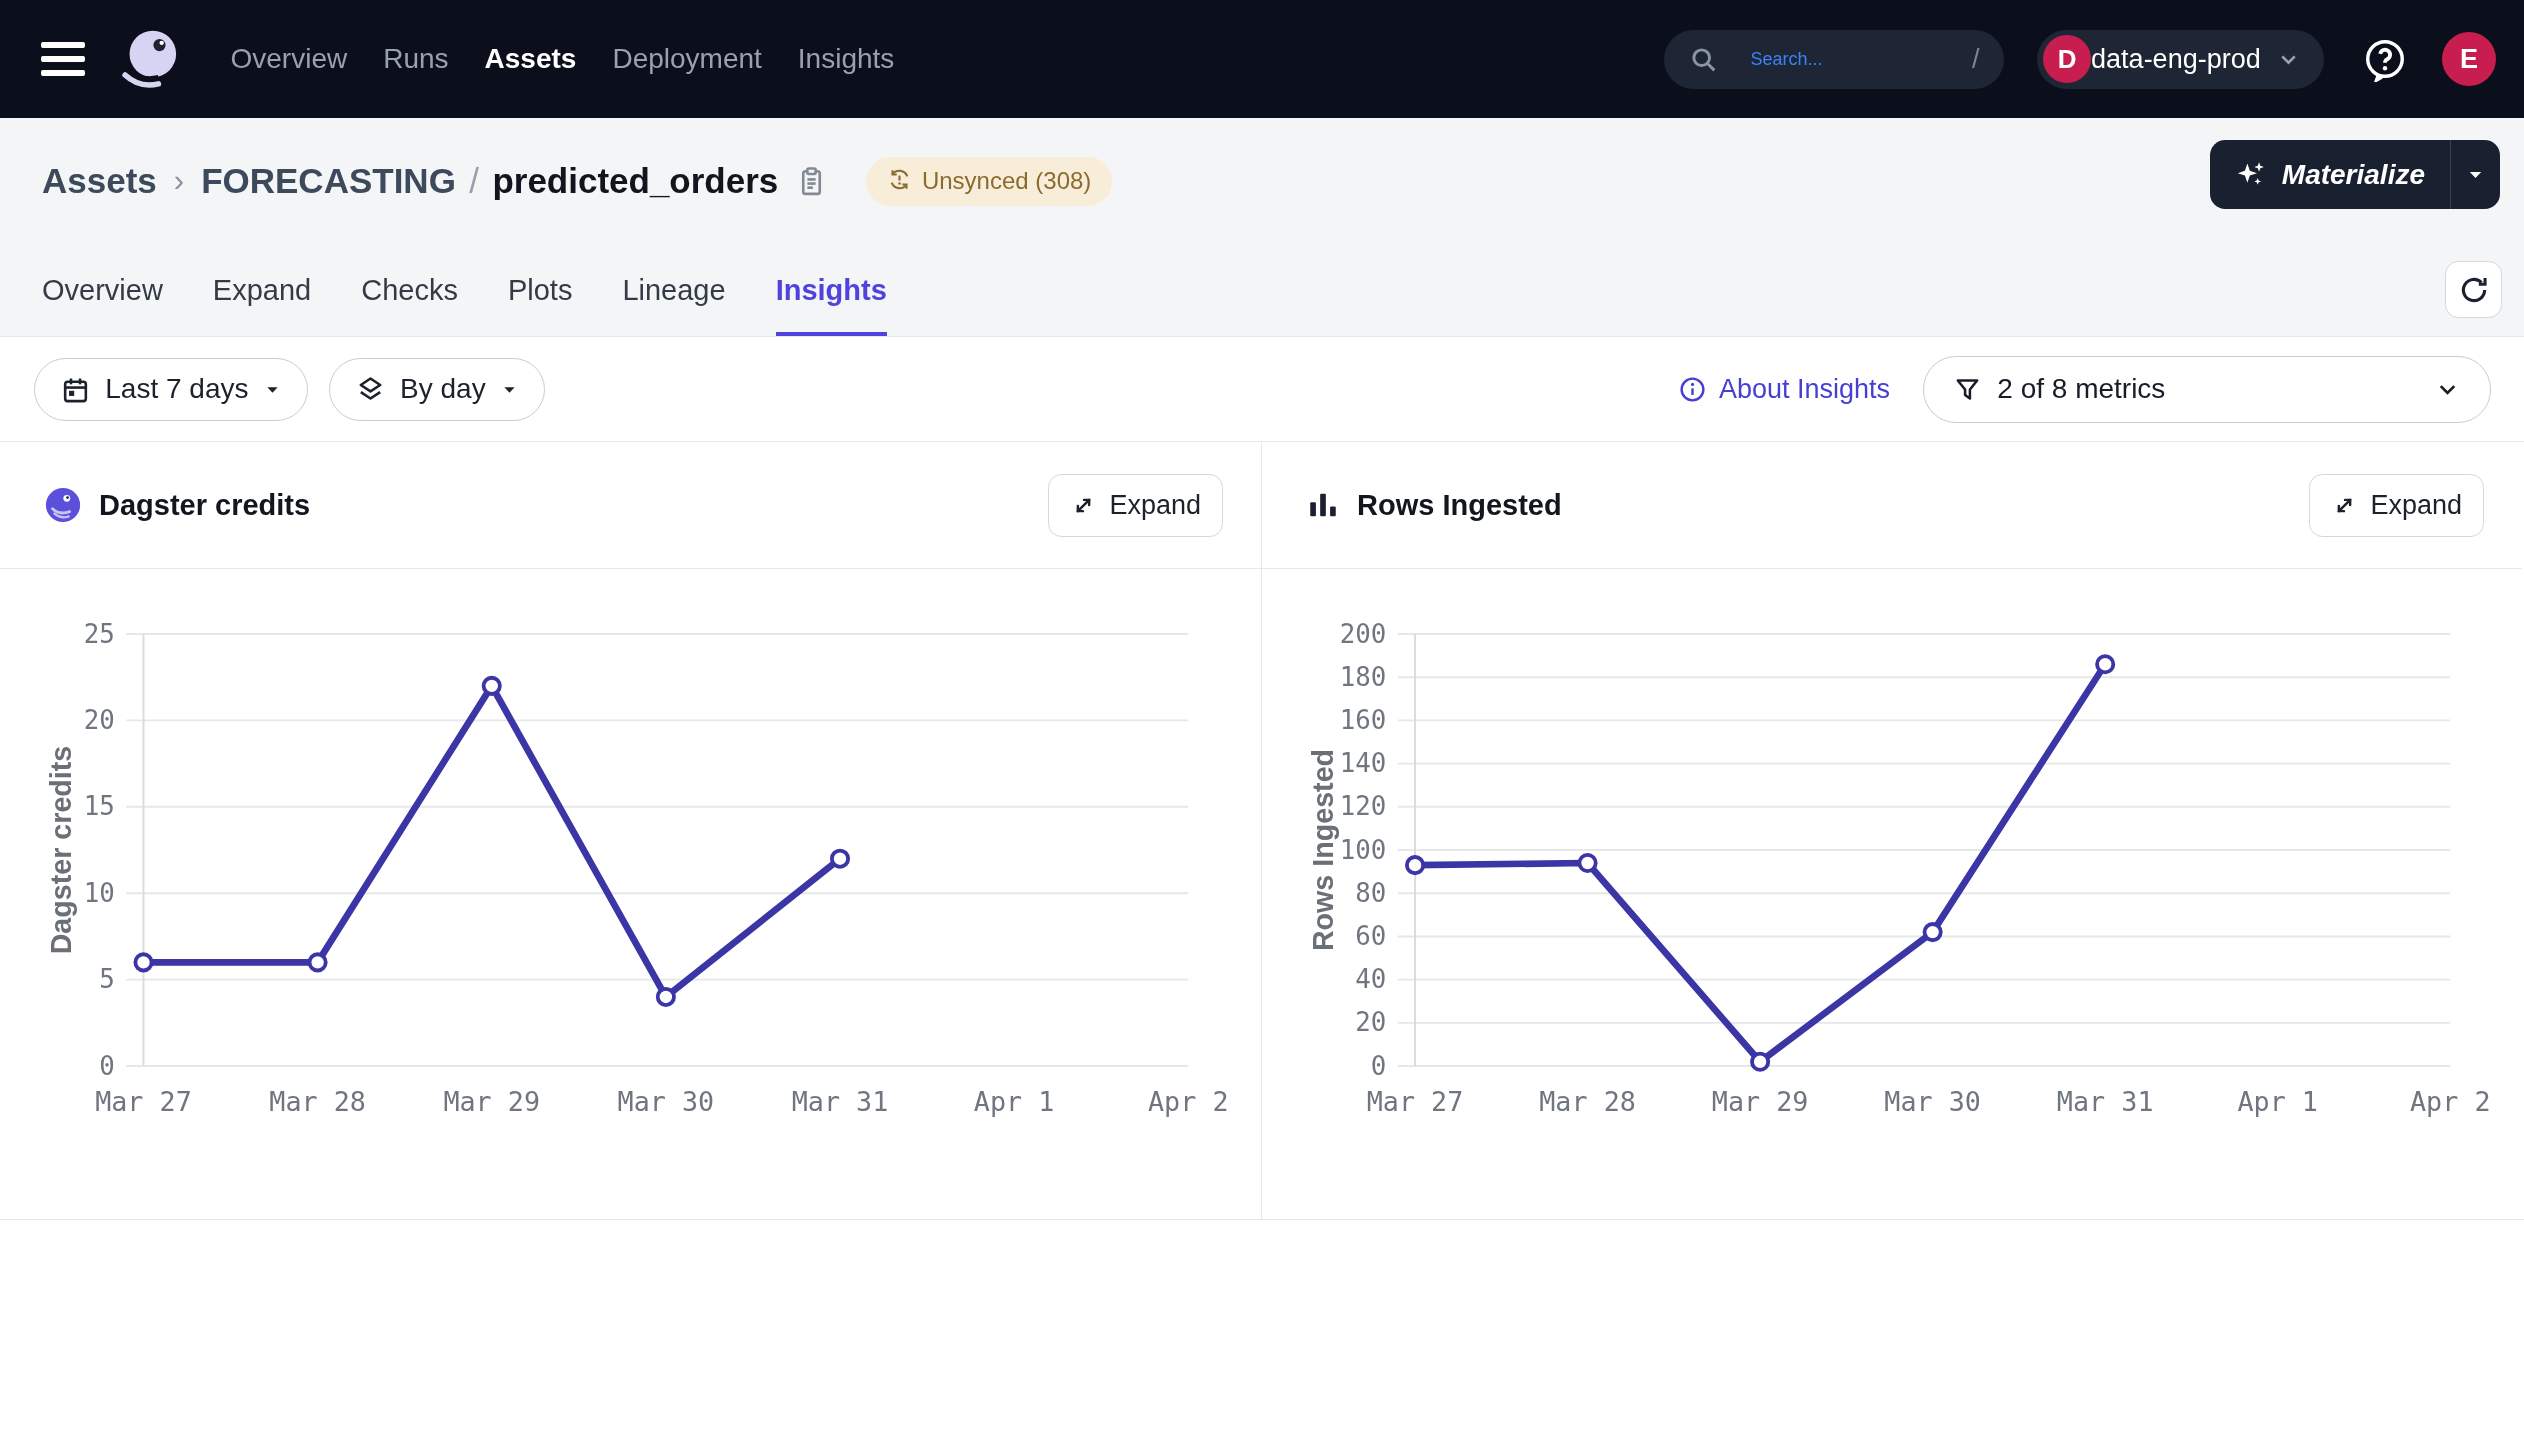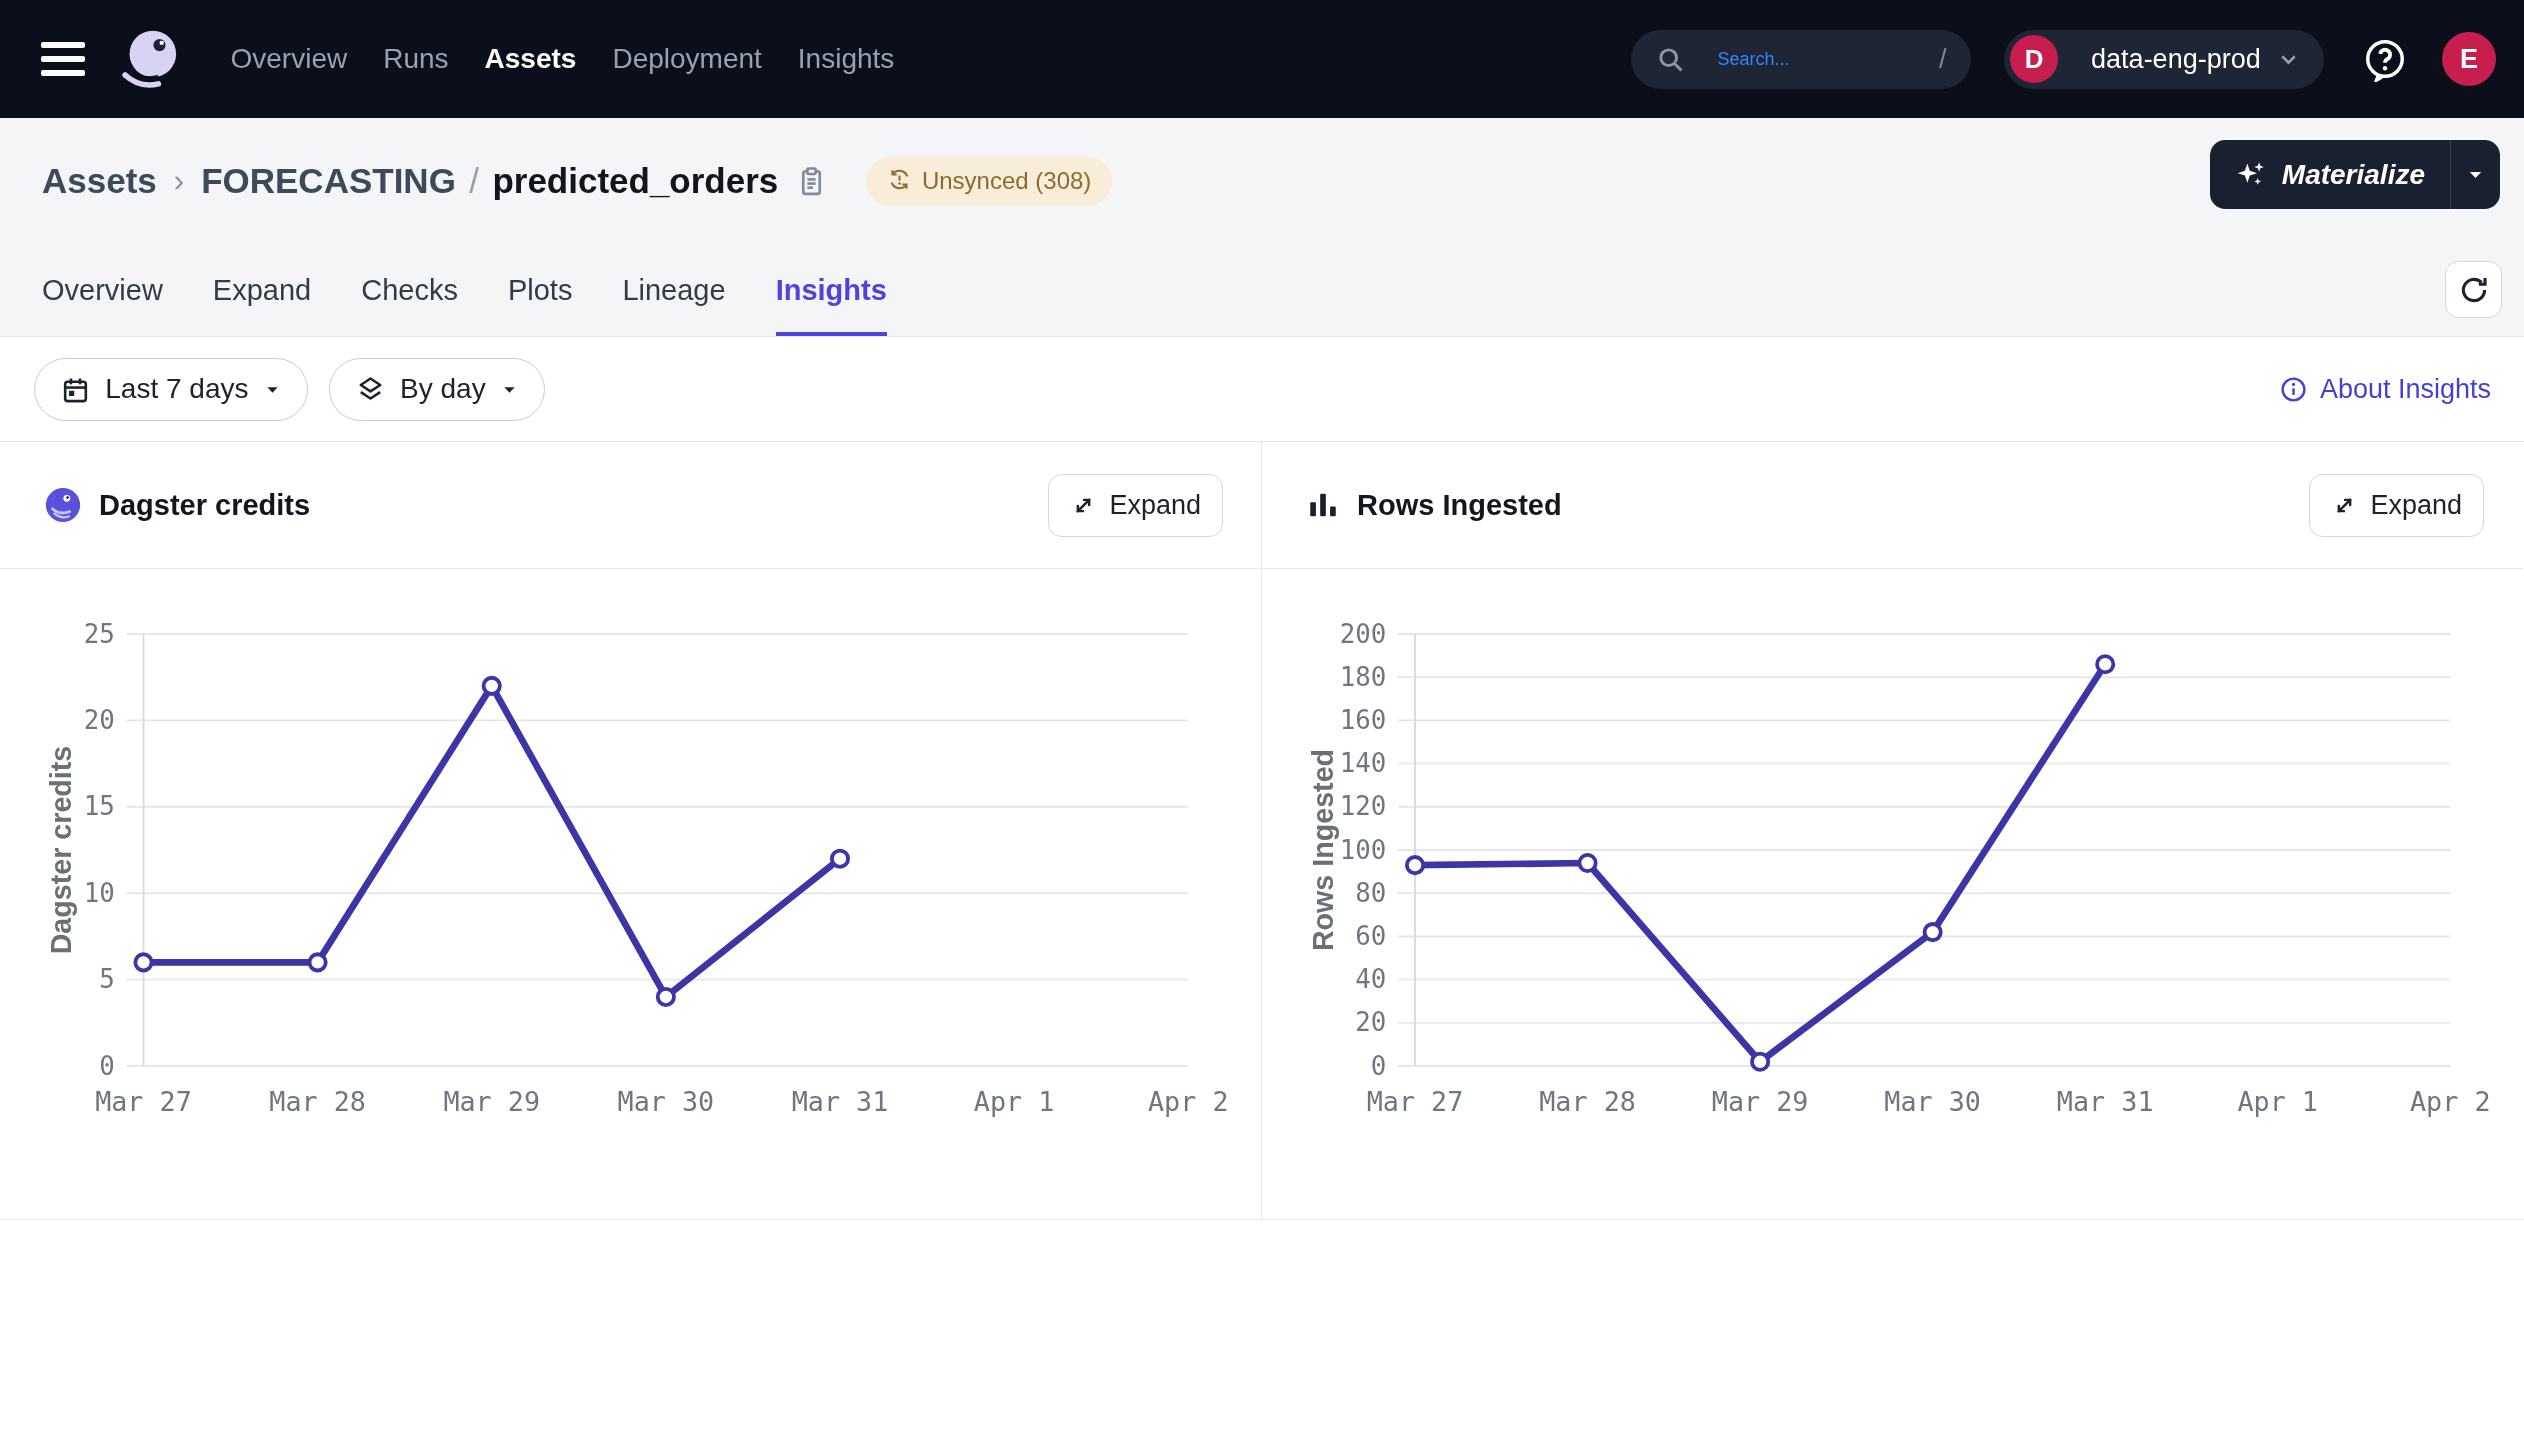--- a/index.html
+++ b/index.html
@@ -11,21 +11,21 @@
   .hamburger span { display:block; width:44px; height:5.7px; background:#FFFFFF; border-radius:1.9px; }
   .logo { margin-left:23px; display:flex; align-items:center; }
   .navlinks { display:flex; align-items:center; gap:36px; margin-left:46px; }
   .nav-item { font-size:28px; font-weight:500; color:#99A1B0; text-decoration:none; }
   .nav-item.active { color:#FFFFFF; font-weight:700; }
   .searchbox { margin-left:auto; width:340px; height:59px; background:#1E2534; border-radius:30px; display:flex; align-items:center; padding:0 25px; }
   .searchbox .ph { color:#3b82f6; font-size:18px; margin-left:32px; }
   .searchbox .slash { margin-left:auto; color:#7E8795; font-size:27px; }
   .dep-pill { margin-left:33px; height:59px; background:#1E2534; border:none; border-radius:30px; display:flex; align-items:center; padding:0 23px 0 5.7px; cursor:pointer; }
   .dep-badge { width:48px; height:48px; border-radius:50%; background:#C81E4F; color:#fff; font-size:26px; font-weight:700; display:flex; align-items:center; justify-content:center; }
-  .dep-name { color:#FFFFFF; font-size:27px; margin-left:33px; }
+  .dep-name { color:#FFFFFF; font-size:27px; margin-left:0; }
   .dep-pill svg { margin-left:15.3px; }
   .help-btn { margin-left:38px; background:none; border:none; cursor:pointer; display:flex; }
   .avatar { margin-left:34px; width:54px; height:54px; border-radius:50%; background:#C81E4F; border:none; color:#fff; font-size:27px; font-weight:700; display:flex; align-items:center; justify-content:center; cursor:pointer; }
 
   
   .band { background:#F4F5F7; position:relative; }
   .crumb-row { height:126px; display:flex; align-items:center; padding:0 42px; }
   .crumb-row a { text-decoration:none; }
   .crumb-root, .crumb-group { font-size:35px; font-weight:600; color:#3D4A5C; }
   .crumb-sep { font-size:31px; color:#8B929E; margin:0 17px; }
@@ -205,20 +205,31 @@
 
   <a href="#" class="about-link">
     <svg width="29" height="29" viewBox="0 0 24 24" fill="none" stroke="#453FD4" stroke-width="2">
       <circle cx="12" cy="12" r="9"></circle>
       <line x1="12" y1="11" x2="12" y2="16.5"></line>
         <circle cx="12" cy="7.8" r="1.3" fill="#453FD4" stroke="none"></circle>
     </svg>
     <span>About Insights</span>
   </a>
 
+  <button class="metrics-dd">
+    <svg width="29" height="29" viewBox="0 0 24 24" fill="none" stroke="#171C26" stroke-width="2.1" stroke-linejoin="round">
+      <path d="M4 4.5 H20 L14 12 V19.5 L10 16.5 V12 Z"></path>
+    </svg>
+    <span>2 of 8 metrics</span>
+    <span class="chev">
+      <svg width="27" height="27" viewBox="0 0 24 24" fill="none" stroke="#171C26" stroke-width="2.4">
+          <polyline points="6,9 12,15 18,9"></polyline>
+        </svg>
+    </span>
+  </button>
 </div>
 
 <div class="charts">
   <section class="panel">
     <div class="panel-head">
       <span style="display:flex;">
         <svg width="38" height="38" viewBox="0 0 40 40">
           <circle cx="20" cy="20" r="18" fill="#5A50DC"></circle>
           <path d="M9 24 Q16 31 27 27" stroke="#C9C4F2" stroke-width="3" fill="none" stroke-linecap="round"></path>
           <path d="M11 29 Q18 35 26 32" stroke="#C9C4F2" stroke-width="2.4" fill="none" stroke-linecap="round"></path>

